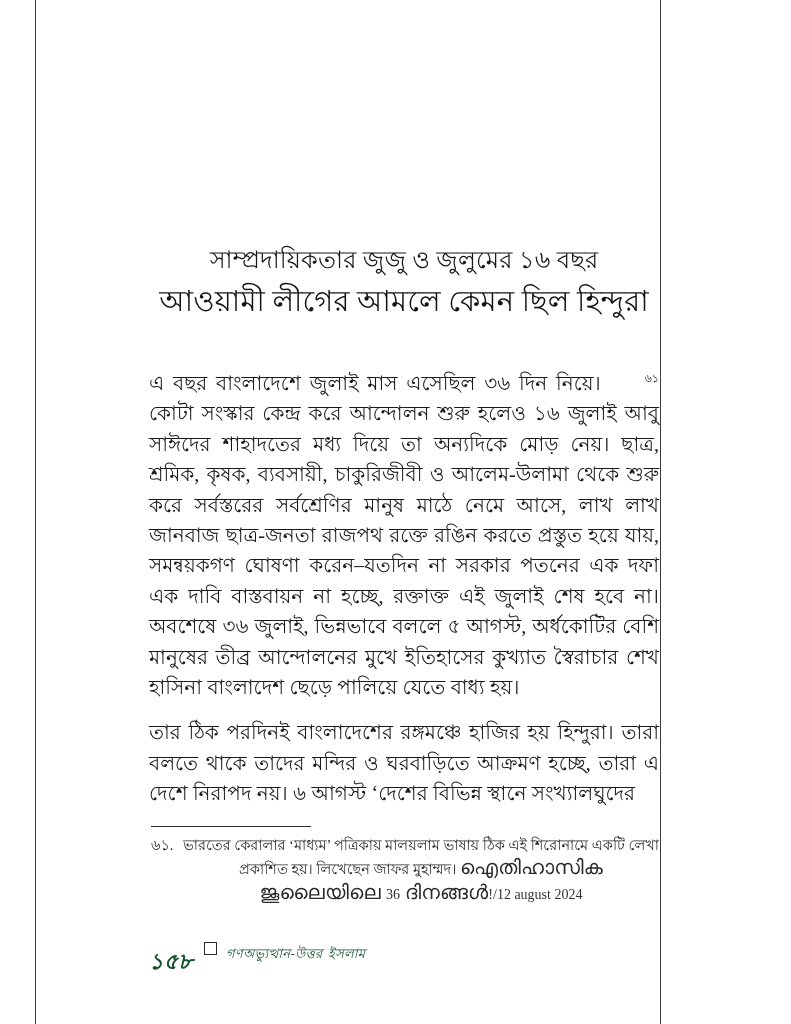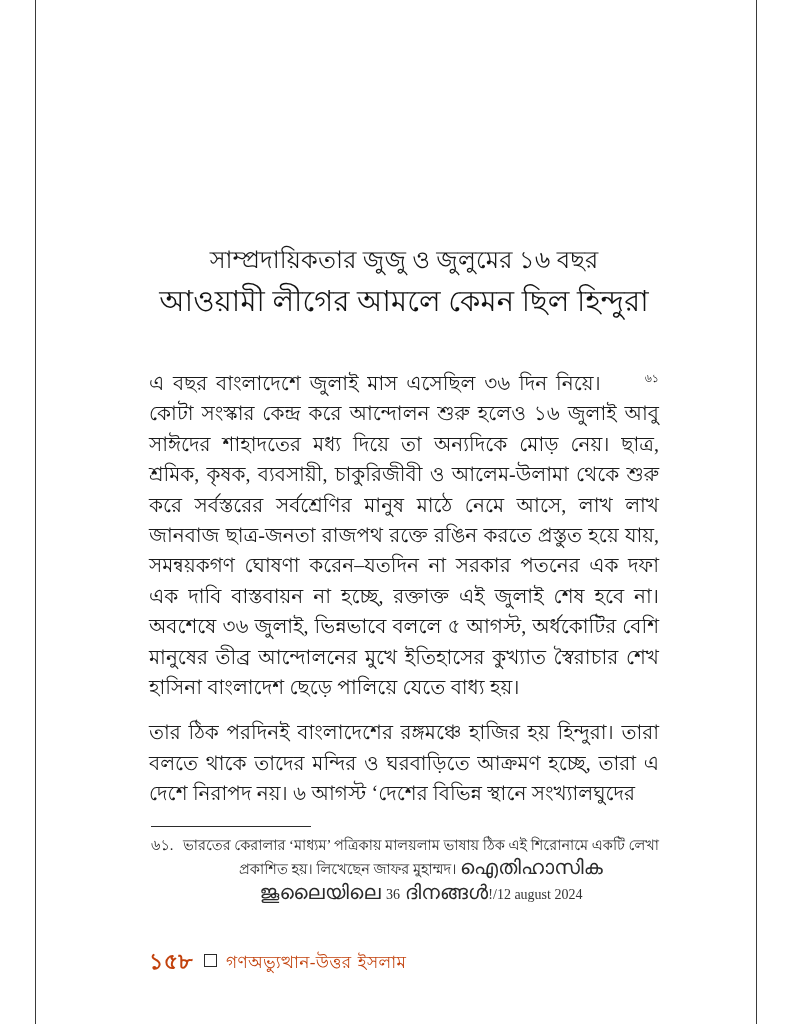--- a/index.html
+++ b/index.html
@@ -13,21 +13,21 @@
     font-family: "Liberation Serif", "DejaVu Serif", serif;
     color: #1b1b1b;
     -webkit-font-smoothing: antialiased;
   }
 
   
   .page {
     position: absolute;
     left: 35px;
     top: 0px;
-    width: 722px;
+    width: 626px;
     height: 1024px;
     border-left: 1.3px solid #3a3a3a;
     border-right: 1.3px solid #3a3a3a;
     box-sizing: border-box;
     background: #ffffff;
     overflow: hidden;
   }
 
   .content {
     position: absolute;
@@ -119,39 +119,40 @@
     color: #333;
   }
 
   
   .footer {
     position: absolute;
     left: 113px;
     top: 944px;
     width: 510px;
     display: flex;
-    align-items: center;
-    color: #c2410c;
+    align-items: flex-start;
+    color: #14532d;
+    font-style: italic;
   }
   .folio {
     font-size: 22px;
     font-weight: 700;
     letter-spacing: 0.4px;
   }
   .folio-sep {
     display: inline-block;
     width: 11px;
     height: 11px;
     border: 1.4px solid #2a2a2a;
     margin: 0 9px 0 11px;
     position: relative;
     top: -2px;
   }
   .folio-title {
-    font-size: 17px;
+    font-size: 13px;
     letter-spacing: 0.3px;
     word-spacing: 2px;
   }
 </style>
 </head>
 <body>
 
 <div class="page">
 
   <div class="content">

